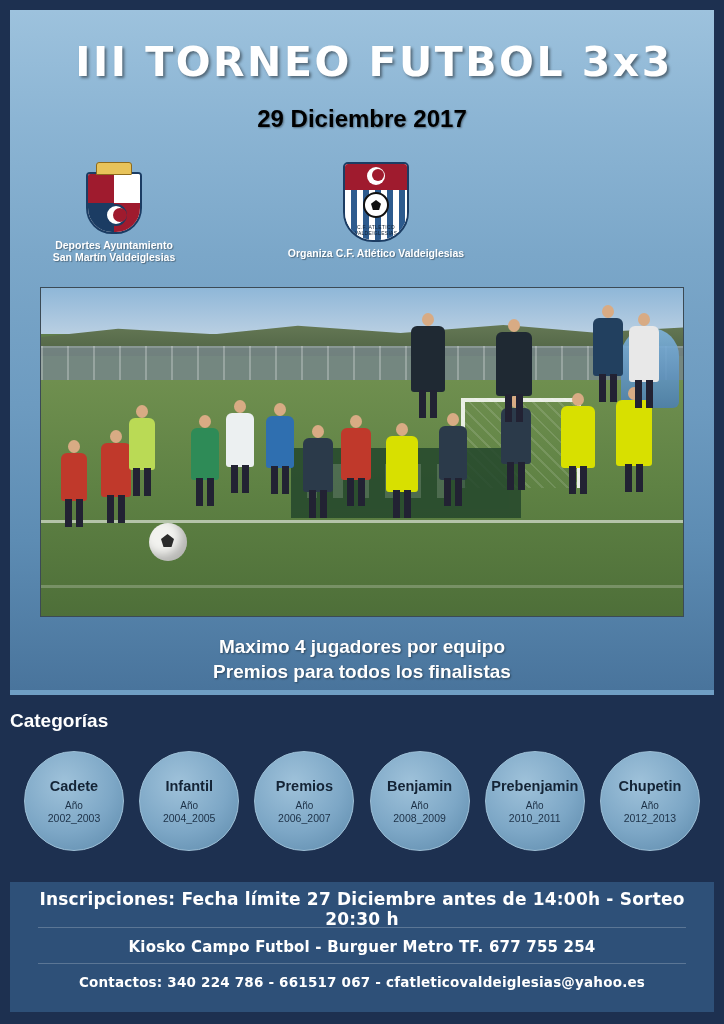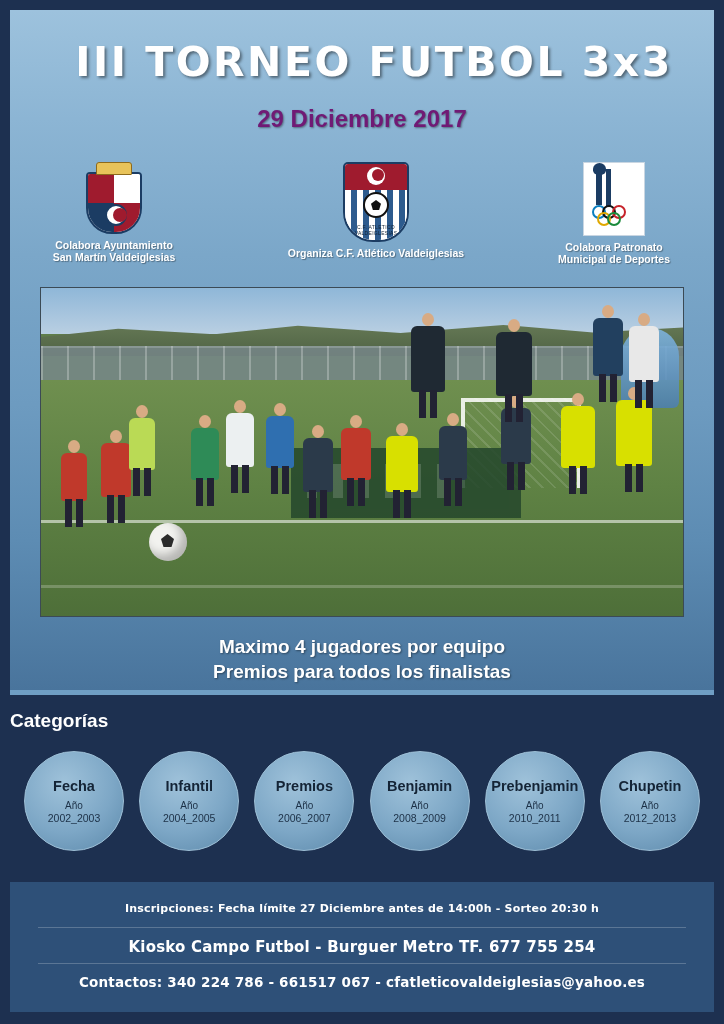--- a/index.html
+++ b/index.html
@@ -62,21 +62,21 @@
     letter-spacing: 2.5px;
     text-shadow: 2px 2px 3px rgba(0,0,0,0.45);
     font-family: "DejaVu Sans", sans-serif;
     padding-left: 24px;
   }
   .subtitle {
     position: absolute;
     top: 105px;
     left: 0; right: 0;
     text-align: center;
-    color: #701a75;
+    color: #000000;
     font-size: 24px;
     font-weight: bold;
     text-shadow: 1px 1px 2px rgba(0,0,0,0.4);
   }
 
   
   .logos {
     position: absolute;
     top: 162px;
     left: 14px;
@@ -462,21 +462,21 @@
     background: #2e5078;
   }
   .footer-line {
     position: absolute;
     left: 0; right: 0;
     text-align: center;
     color: #ffffff;
     font-weight: bold;
     font-family: "DejaVu Sans", sans-serif;
   }
-  .fl1 { top: 20px;  font-size: 11px; letter-spacing: .2px; }
+  .fl1 { top: 7px;  font-size: 17px; letter-spacing: .2px; }
   .fl2 { top: 56px;  font-size: 15px; letter-spacing: .2px; }
   .fl3 { top: 92px;  font-size: 13.5px; letter-spacing: .2px; }
   .divider {
     position: absolute;
     left: 28px; right: 28px;
     height: 1px;
     background: rgba(255,255,255,.22);
   }
   .d1 { top: 45px; }
   .d2 { top: 81px; }
@@ -498,56 +498,38 @@
         <div class="shield-body">
           <div class="shield-q q1"></div>
           <div class="shield-q q2"></div>
           <div class="shield-q q3"></div>
           <div class="shield-q q4"></div>
           <div class="shield-moon"></div>
         </div>
         <div class="shield-crown"></div>
       </div>
       <div class="caption">
-        <span>Colabora Ayuntamiento</span><br>
+        <span>Deportes Ayuntamiento</span><br>
         <span>San Martín Valdeiglesias</span>
       </div>
     </div>
 
     <div class="logo-block logo-center">
       <div class="crest">
         <div class="crest-top"></div>
         <div class="crest-moon"></div>
         <div class="crest-stripes"></div>
         <div class="crest-ball"></div>
         <div class="crest-text">C.F. ATLETICO VALDEIGLESIAS</div>
       </div>
       <div class="caption">
         <span>Organiza C.F. Atlético Valdeiglesias</span>
       </div>
     </div>
 
-    <div class="logo-block logo-right">
-      <div class="sportlogo">
-        <div class="torch-flame"></div>
-        <div class="torch"></div>
-        <div class="torch-bar"></div>
-        <div class="rings">
-          <div class="ring r1"></div>
-          <div class="ring r2"></div>
-          <div class="ring r3"></div>
-          <div class="ring r4"></div>
-          <div class="ring r5"></div>
-        </div>
-      </div>
-      <div class="caption">
-        <span>Colabora Patronato</span><br>
-        <span>Municipal de Deportes</span>
-      </div>
-    </div>
   </div>
 
   <div class="photo">
     <div class="sky"></div>
     <div class="hills"></div>
     <div class="fence"></div>
     <div class="fence-posts"></div>
     <div class="pitch">
       <div class="pitch-line pl1"></div>
       <div class="pitch-line pl2"></div>
@@ -631,21 +613,21 @@
   <div class="rules">
     <div>Maximo 4 jugadores por equipo</div>
     <div>Premios para todos los finalistas</div>
   </div>
 
   <div class="cat-panel">
     <div class="cat-title">Categorías</div>
     <div class="circles">
 
       <div class="cat">
-        <div class="cname">Fecha</div>
+        <div class="cname">Cadete</div>
         <div class="cyear-label">Año</div>
         <div class="cyear">2002_2003</div>
       </div>
 
       <div class="cat">
         <div class="cname">Infantil</div>
         <div class="cyear-label">Año</div>
         <div class="cyear">2004_2005</div>
       </div>
 

